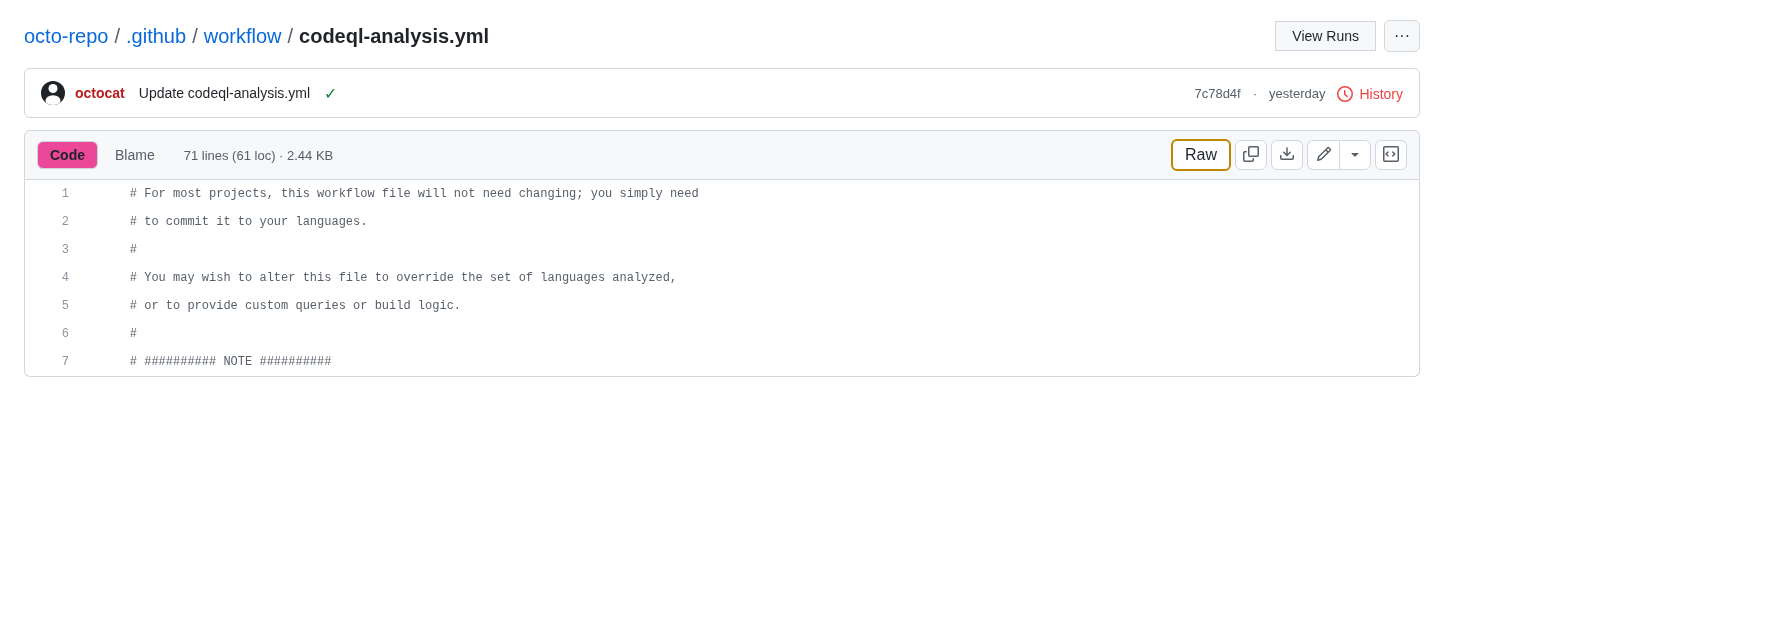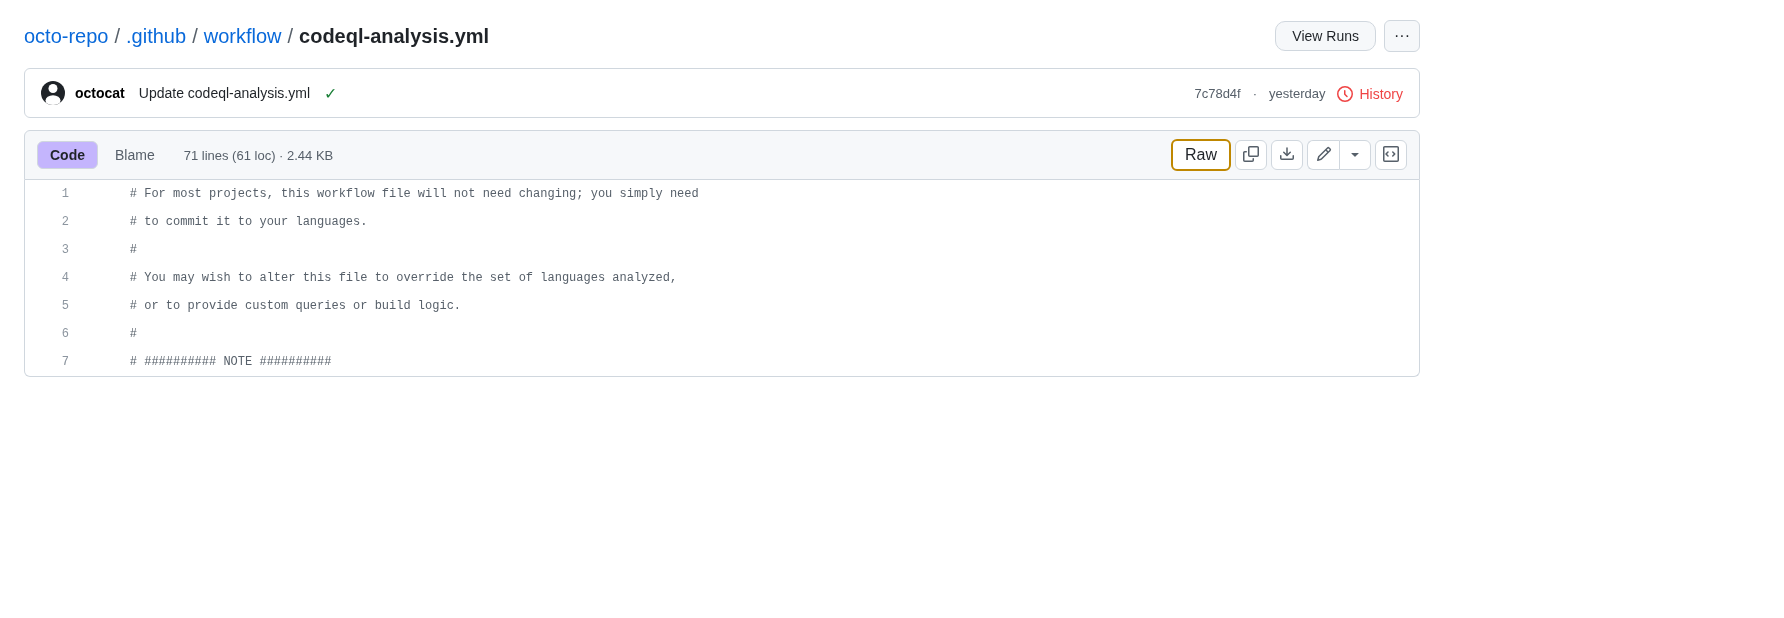--- a/index.html
+++ b/index.html
@@ -45,21 +45,21 @@
     .breadcrumb-actions {
       display: flex;
       align-items: center;
       gap: 8px;
     }
     .btn-view-runs {
       display: flex;
       align-items: center;
       padding: 6px 16px;
       border: 1px solid #d0d7de;
-      border-radius: 10px;
+      border-radius: 0;
       background: #f6f8fa;
       font-size: 14px;
       font-weight: 500;
       color: #1f2328;
       cursor: pointer;
     }
     .btn-more {
       display: flex;
       align-items: center;
       justify-content: center;
@@ -97,21 +97,21 @@
       display: flex;
       align-items: center;
       justify-content: center;
     }
     .avatar svg {
       width: 24px;
       height: 24px;
     }
     .commit-author {
       font-weight: 600;
-      color: #000000;
+      color: #b91c1c;
       text-align: center;
     }
     .commit-message {
       color: #1f2328;
       margin-left: 4px;
     }
     .commit-check {
       color: #1a7f37;
       font-size: 16px;
       margin-left: 4px;
@@ -163,21 +163,21 @@
       padding: 5px 12px;
       border: 1px solid #d0d7de;
       border-radius: 6px;
       font-size: 14px;
       font-weight: 500;
       cursor: pointer;
       background: #ffffff;
       color: #1f2328;
     }
     .tab-btn.active {
-      background: #c4b5fd;
+      background: #ec4899;
       border-color: #d0d7de;
       font-weight: 600;
     }
     .tab-btn.inactive {
       background: transparent;
       border-color: transparent;
       color: #57606a;
     }
     .file-meta {
       margin-left: 12px;

